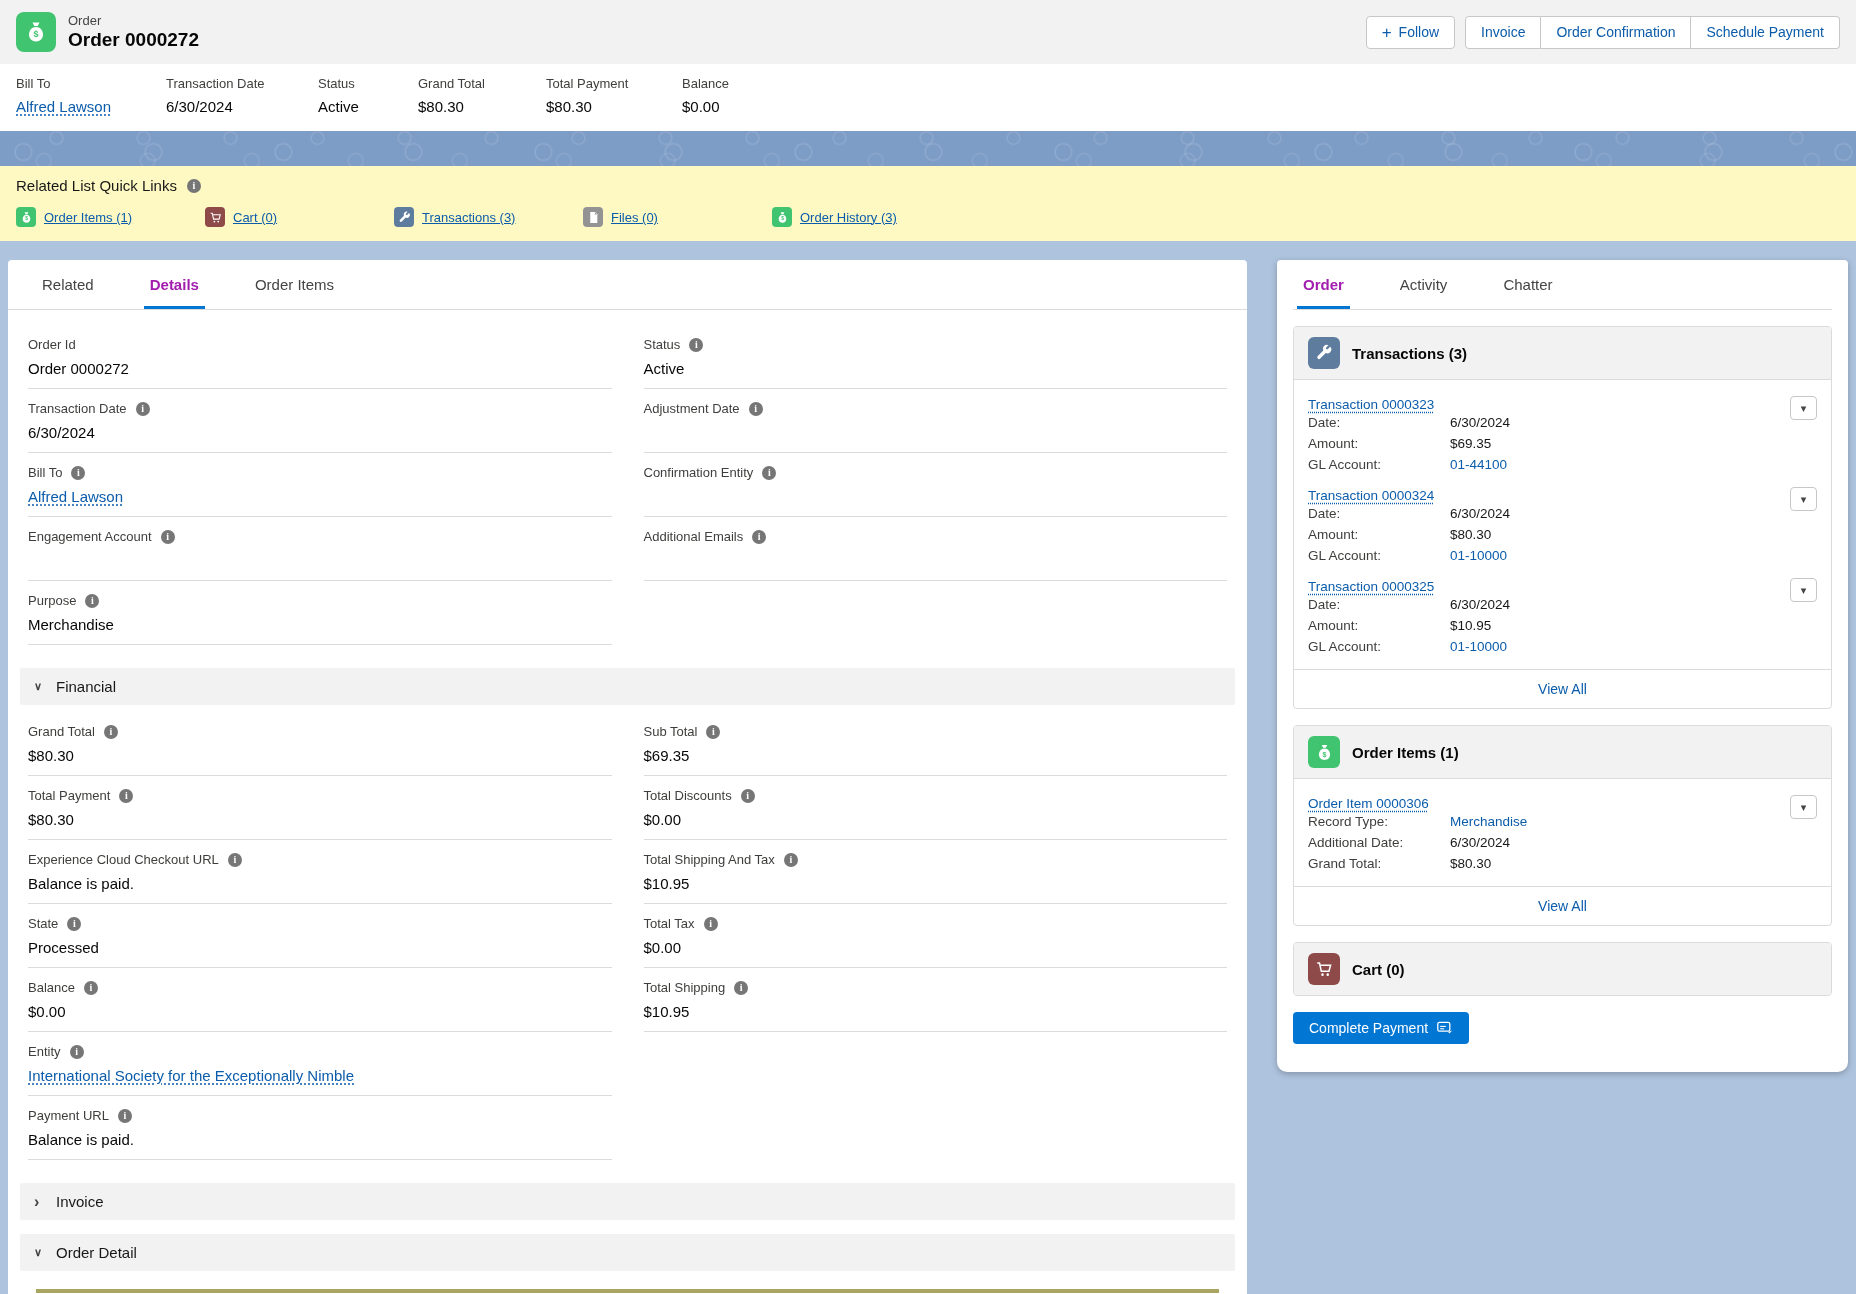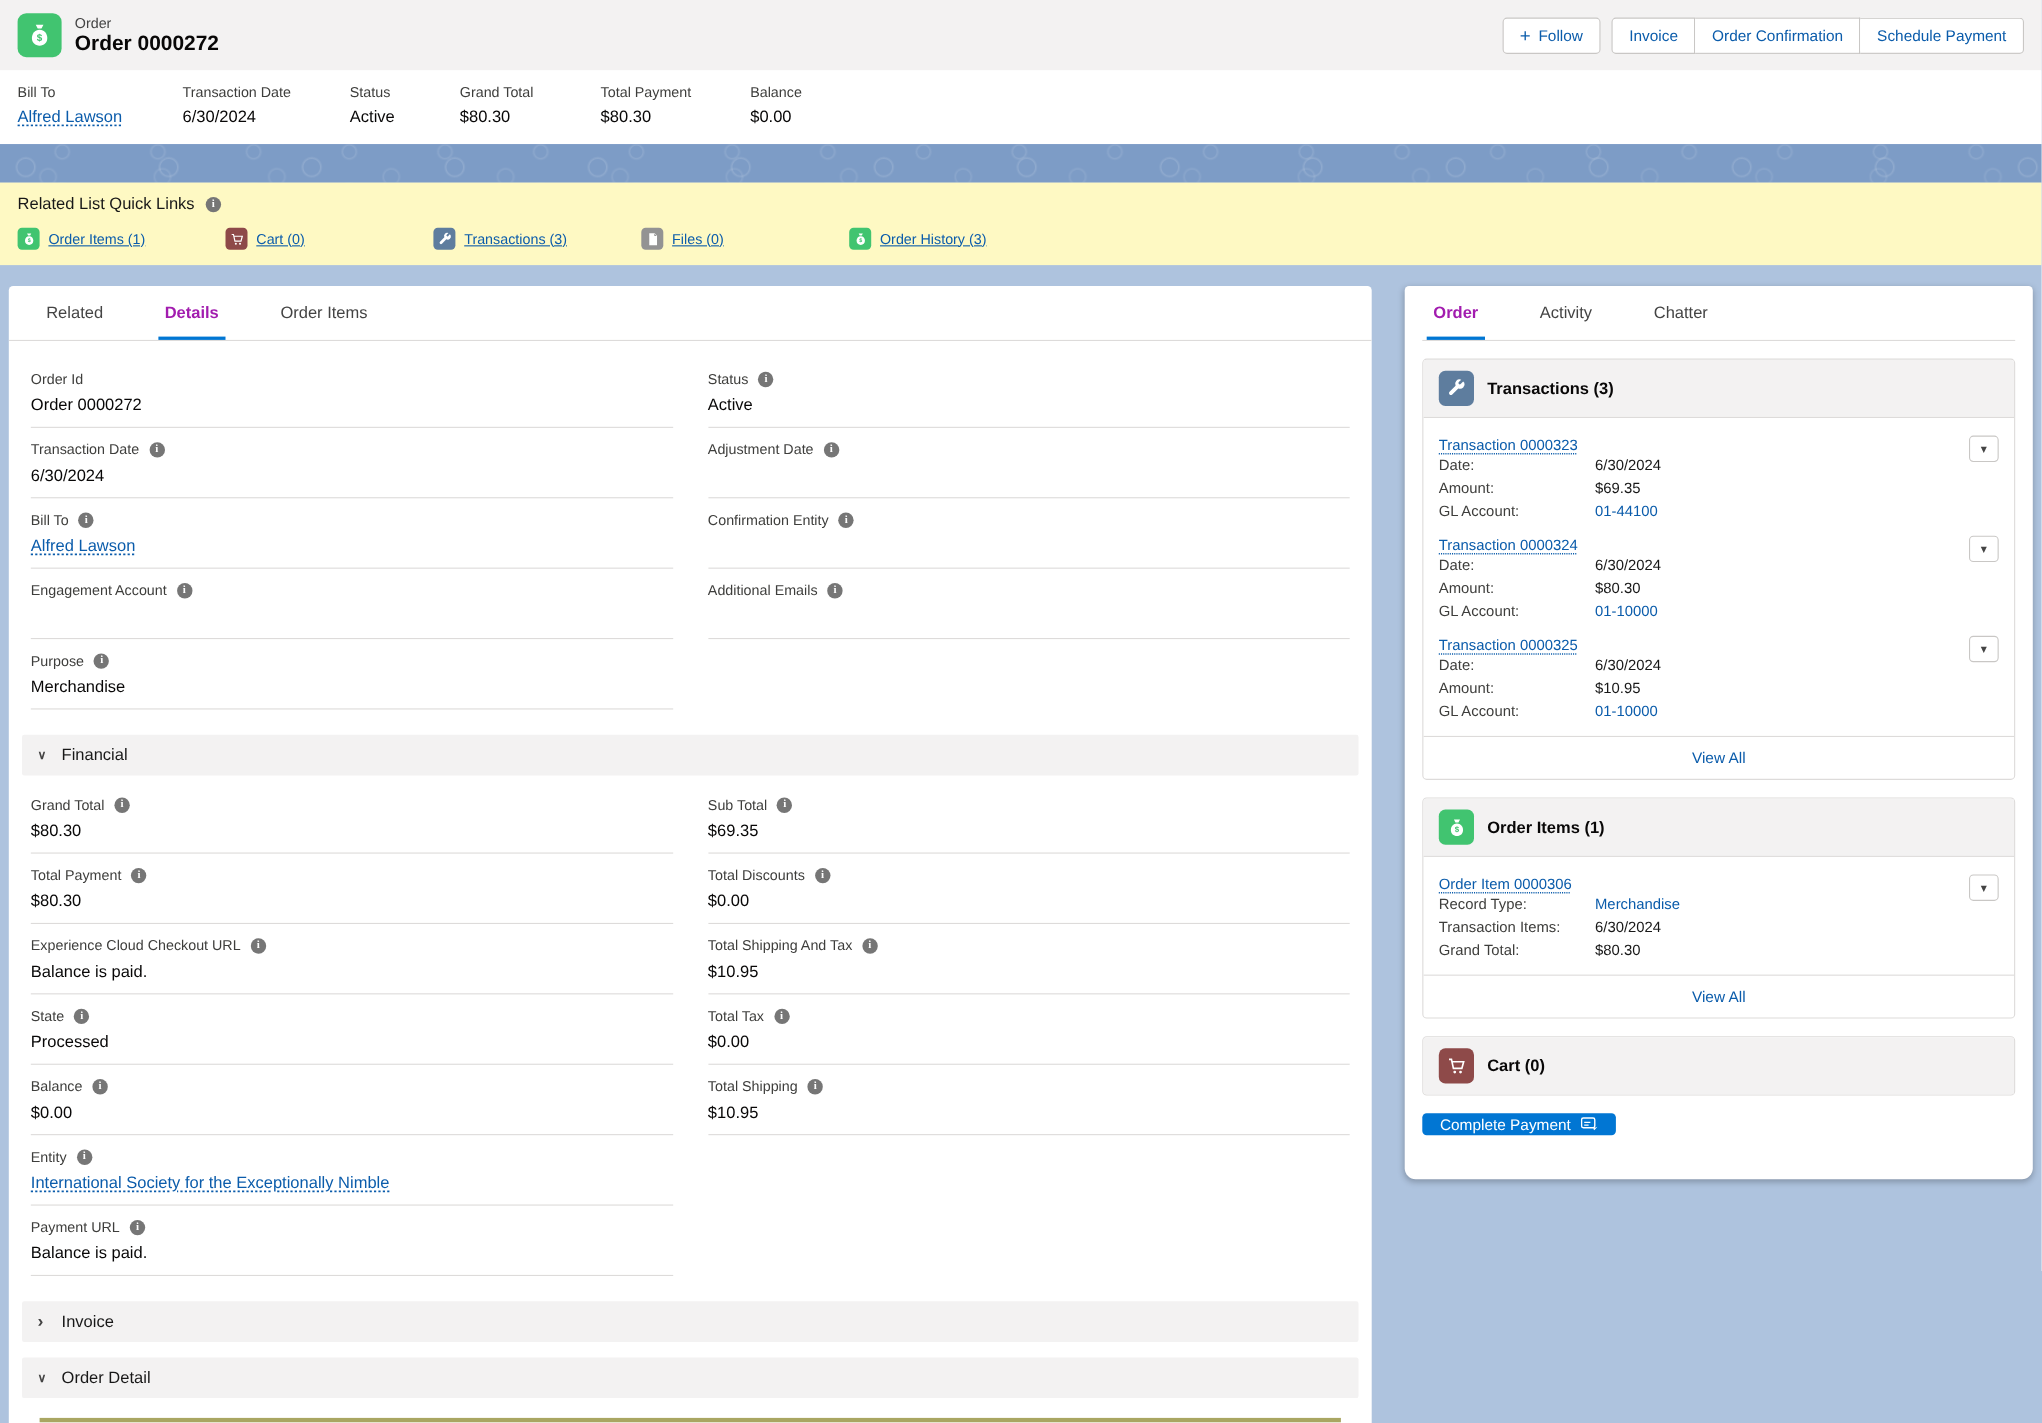--- a/index.html
+++ b/index.html
@@ -88,21 +88,21 @@
   .side-card-body { padding:4px 14px 12px; border-top:1px solid #dddbda; }
   .entry { position:relative; margin-top:12px; padding-right:40px; }
   .entry .e-name { font-size:13.5px; }
   .e-row { display:flex; font-size:13.5px; line-height:21px; }
   .e-row .e-label { width:142px; color:#3e3e3c; flex:none; }
   .e-row .e-value { color:#181818; }
   .dd-btn { position:absolute; right:0; top:0; width:27px; height:24px; border:1px solid #c9c7c5; border-radius:4px; background:#fff; display:flex; align-items:center; justify-content:center; cursor:pointer; }
   .dd-btn::before { content:"\25BE"; font-size:11px; color:#444; }
   .view-all { border-top:1px solid #dddbda; text-align:center; padding:11px 0; font-size:14px; }
 
-  .cta-btn { margin-top:16px; background:#0176d3; border:none; color:#fff; font-size:14px; font-family:inherit; padding:0 16px; height:20px; border-radius:4px; display:inline-flex; align-items:center; gap:9px; cursor:pointer; }
+  .cta-btn { margin-top:16px; background:#0176d3; border:none; color:#fff; font-size:14px; font-family:inherit; padding:0 16px; height:32px; border-radius:4px; display:inline-flex; align-items:center; gap:9px; cursor:pointer; }
 
   .icon-svg { display:block; }
 </style>
 </head>
 <body>
 
 <div class="hdr">
   <div class="hdr-top">
     <div class="hdr-left">
       <div class="obj-icon green">
@@ -496,21 +496,21 @@
       </div>
       <div class="side-card-body">
         <div class="entry">
           <a class="lnk dot e-name">Order Item 0000306</a>
           <button class="dd-btn"></button>
           <div class="e-row">
               <span class="e-label">Record Type:</span>
               <a class="lnk">Merchandise</a>
             </div>
           <div class="e-row">
-              <span class="e-label">Transaction Items:</span>
+              <span class="e-label">Additional Date:</span>
               <span class="e-value">6/30/2024</span>
             </div>
           <div class="e-row">
               <span class="e-label">Grand Total:</span>
               <span class="e-value">$80.30</span>
             </div>
         </div>
       </div>
       <div class="view-all"><a class="lnk">View All</a></div>
     </div>

